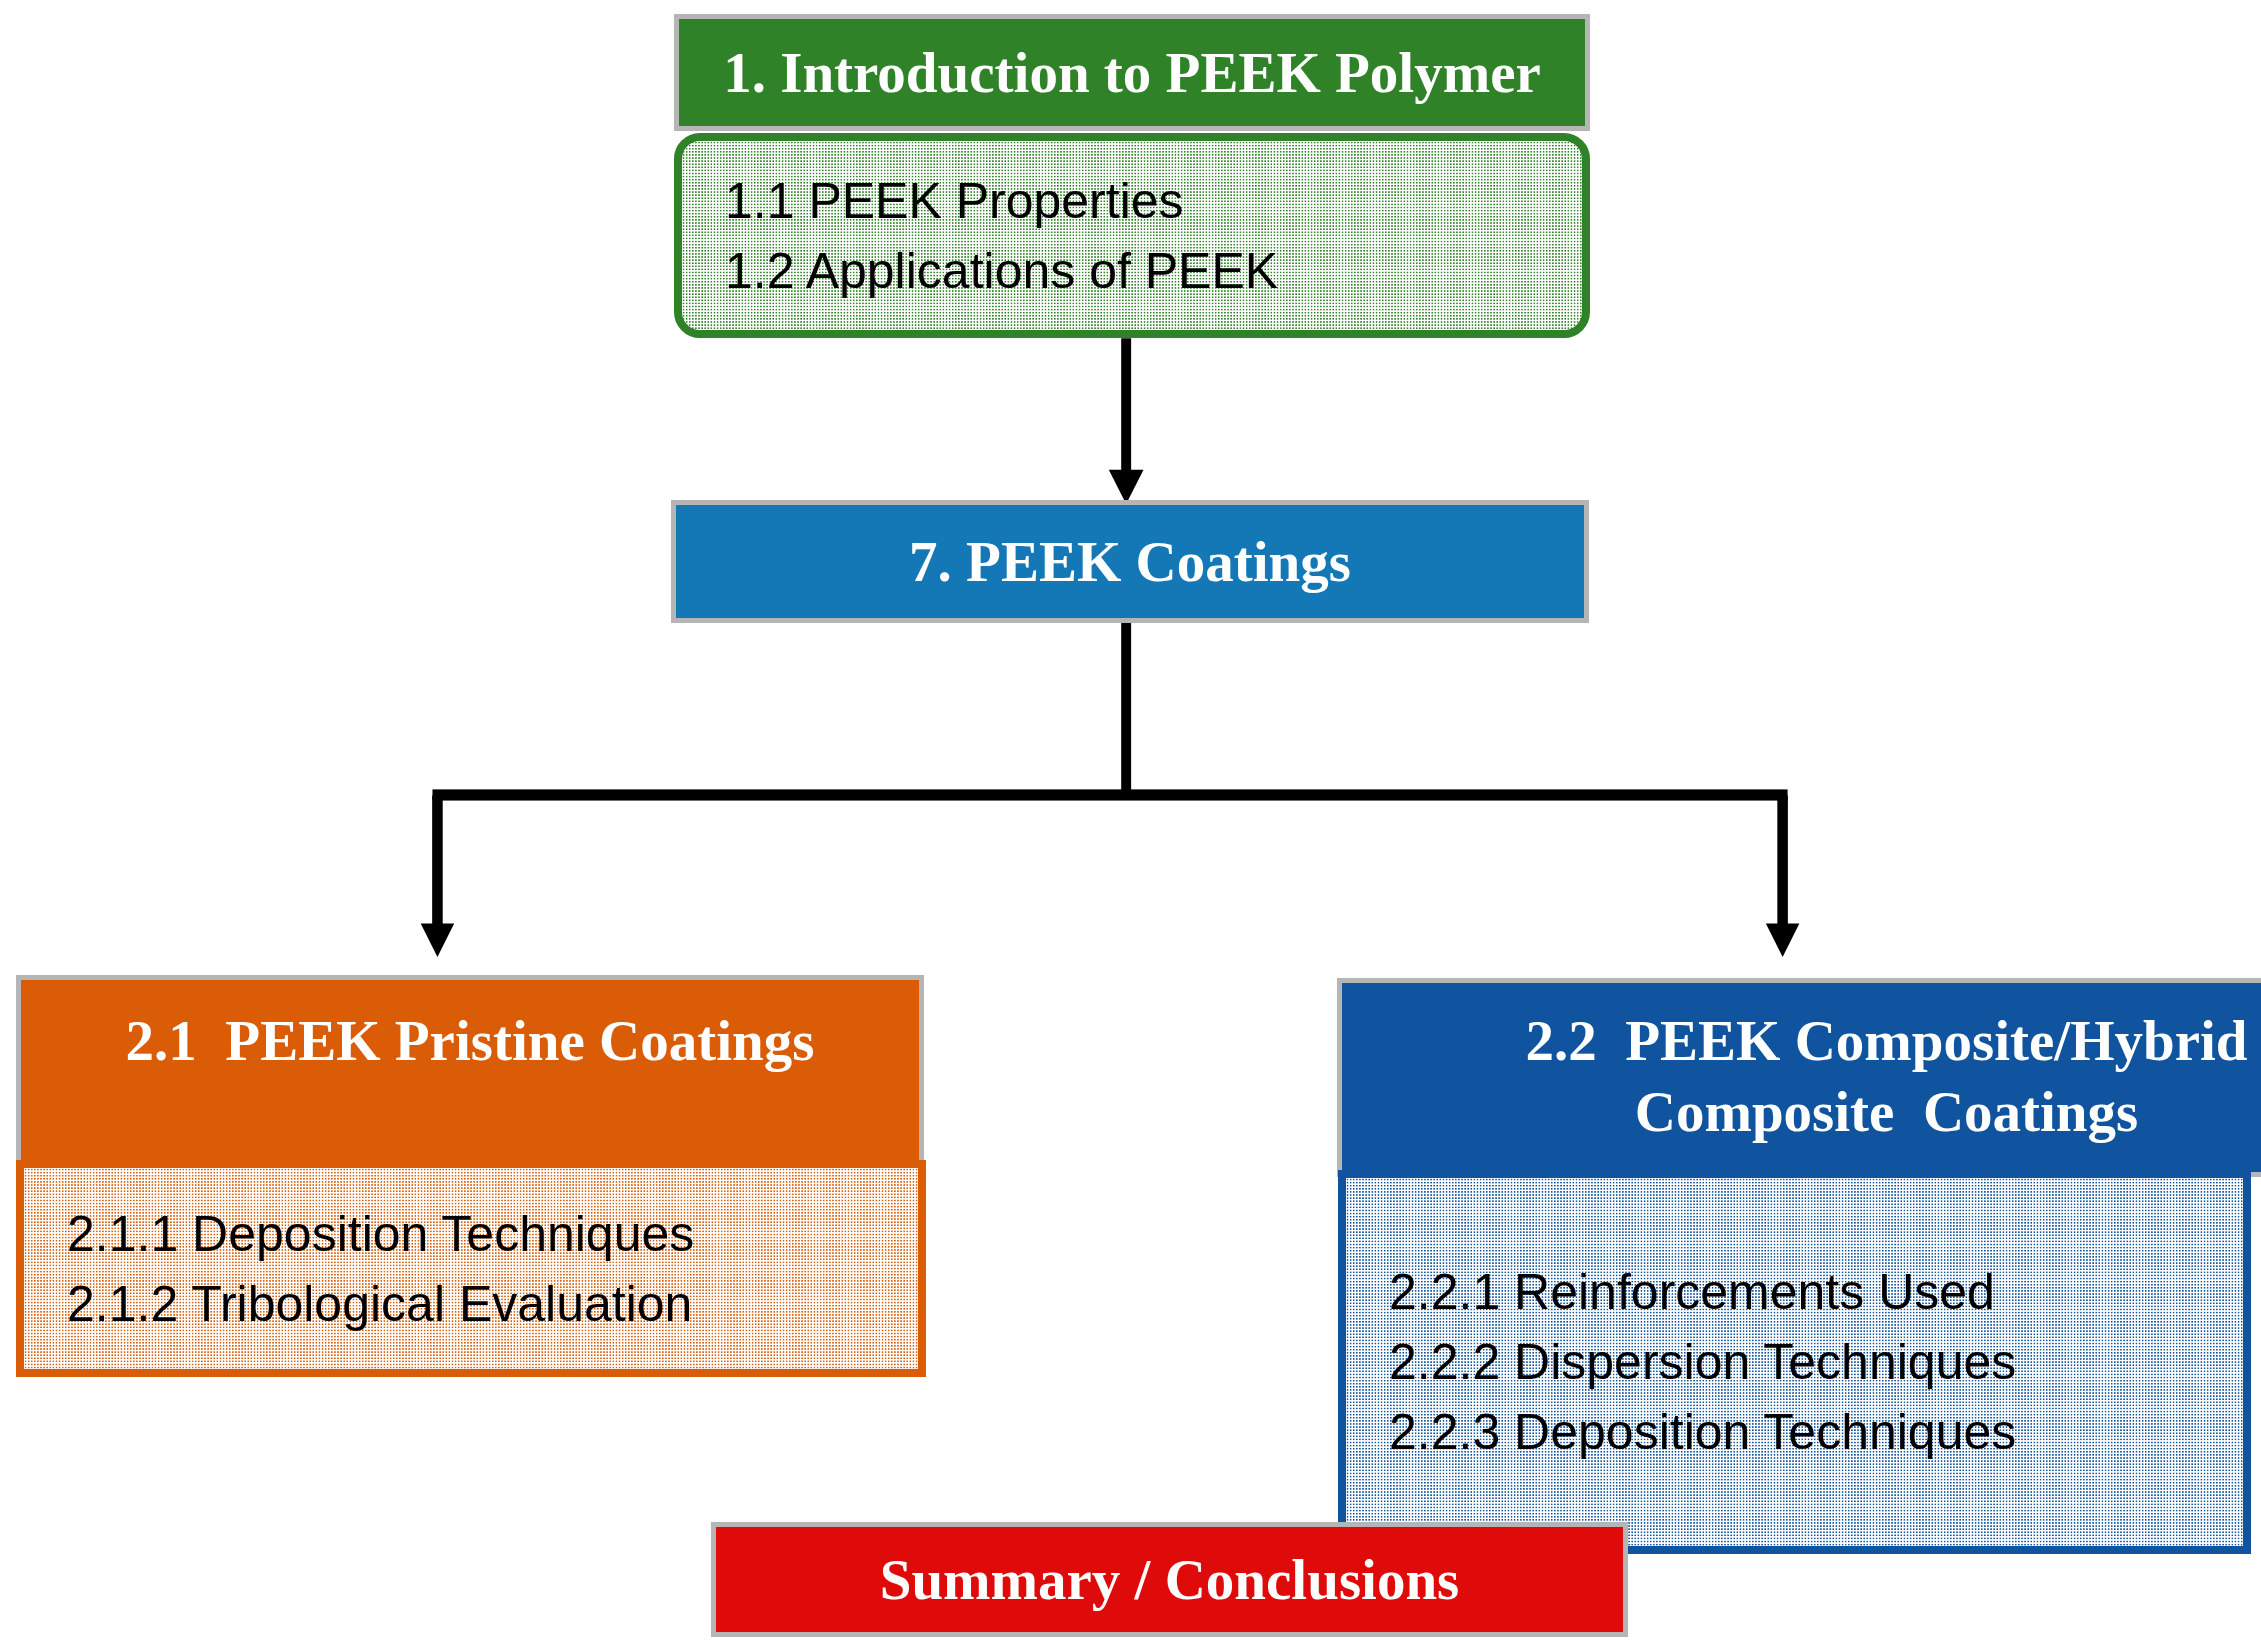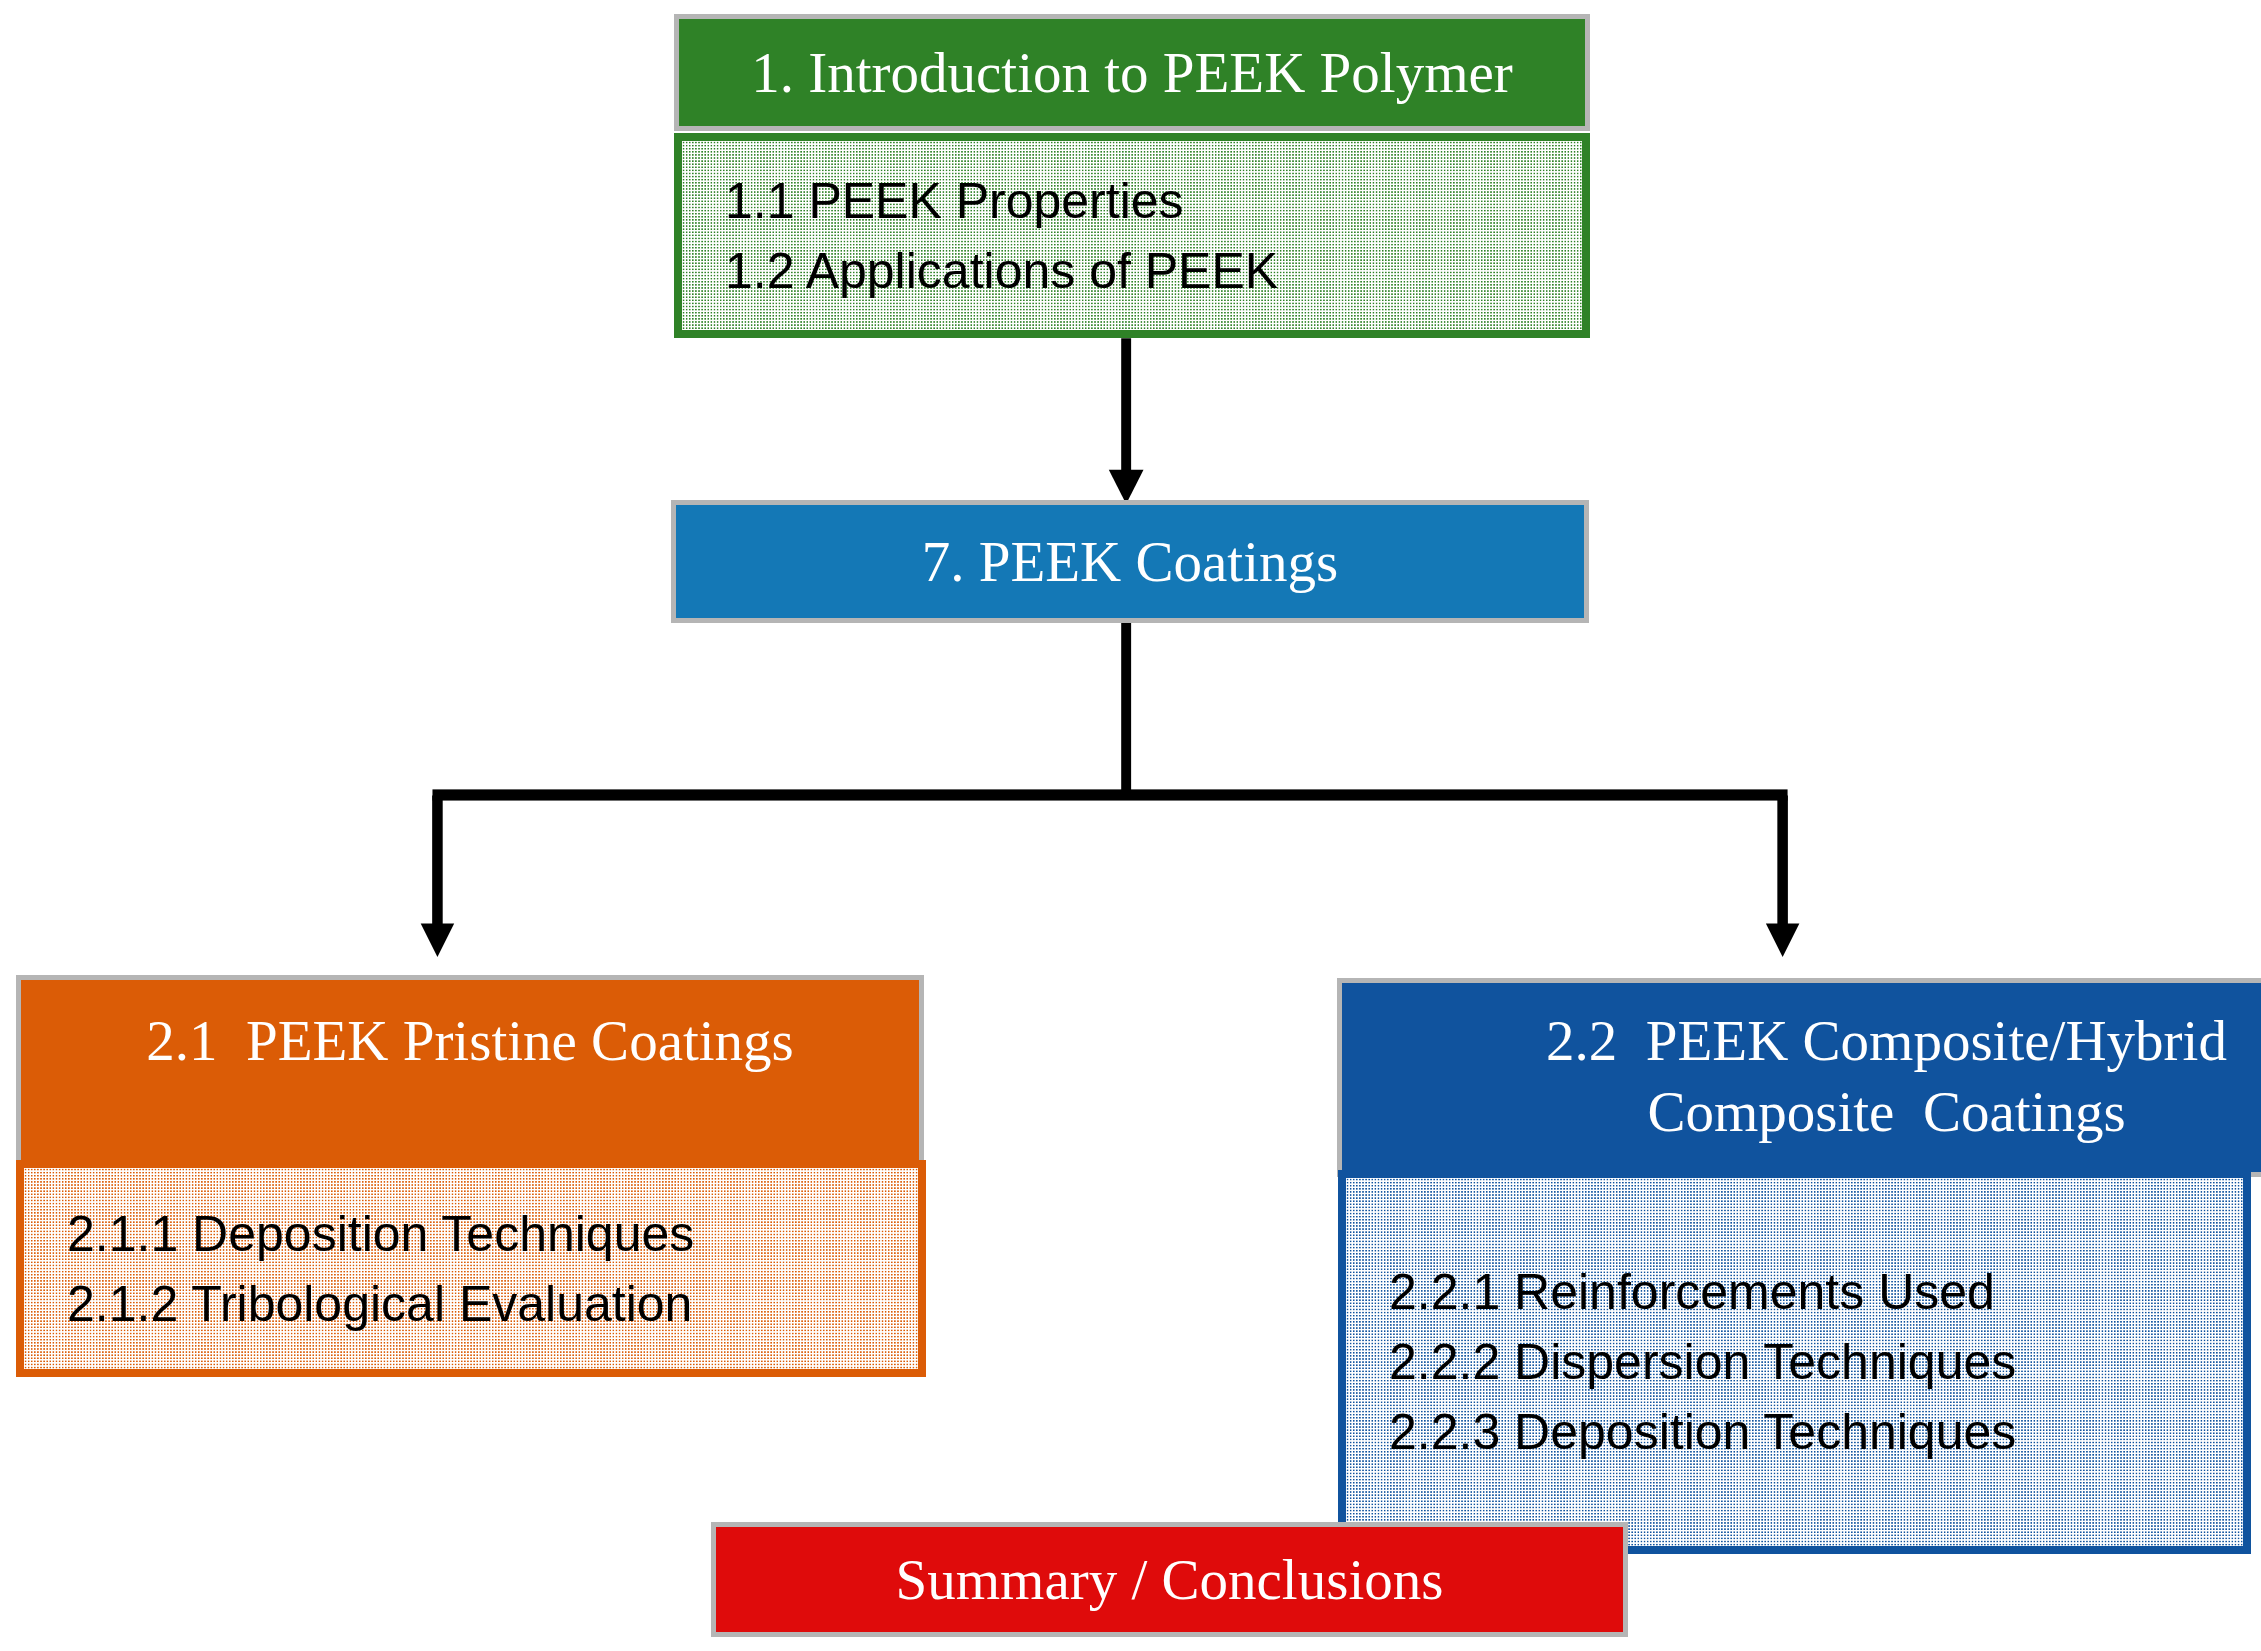--- a/index.html
+++ b/index.html
@@ -14,21 +14,21 @@
   }
   .connectors{position:absolute; left:0; top:0; pointer-events:none;}
 
   .box{position:absolute; box-sizing:border-box;}
 
   .hdr{
     border:5.6px solid var(--c-border_gray);
     display:flex; justify-content:center; align-items:center;
     color:var(--c-text_light);
     font-family:"Liberation Serif","DejaVu Serif",serif;
-    font-weight:normal; font-size:57px; text-align:center;
+    font-weight:bold; font-size:57px; text-align:center;
     white-space:pre-wrap; line-height:71px;
   }
   .hdr.top-align{align-items:flex-start;margin-top:16px;}
 
   .list{
     display:flex; flex-direction:column; justify-content:center;
     font-family:"Liberation Sans","DejaVu Sans",sans-serif;
     font-size:50px; line-height:70px; color:var(--c-text_dark);
     padding-left:43px; padding-right:18.6px;
   }
@@ -44,21 +44,21 @@
     background-image:radial-gradient(circle, var(--c-orange) 0.9px, transparent 0.9px);
     background-size:3.1px 3.1px;
   }
   .dots-blue{
     border:8.7px solid var(--c-darkblue); background-color:#fff;
     background-image:radial-gradient(circle, var(--c-darkblue) 0.9px, transparent 0.9px);
     background-size:3.1px 3.1px;
   }
 
   #intro-header   {left:674px; top:13.7px;   width:916px; height:117px; background:var(--c-green);}
-  #intro-list     {left:674px; top:133px;  width:916px; height:205px;}
+  #intro-list     {left:674px; top:133px;  width:916px; height:205px;border-radius:26px;}
   #coatings-header{left:671px; top:500px;  width:918px; height:123px; background:var(--c-blue);}
   #pristine-header{left:16px;   top:959px; width:908px; height:193px; background:var(--c-orange); padding-top:25px;}
   #pristine-list  {left:16px;   top:1160px; width:910px; height:217px;}
   #composite-header{left:1337px;top:962px; width:1099px; height:199px; background:var(--c-darkblue); padding-top:22.3px;}
   #composite-list {left:1338px; top:1170px; width:913px; height:384px;}
   #summary-header {left:711px; top:1522px; width:917px; height:115px; background:var(--c-red);justify-content:center;}
 </style>
 </head>
 <body>
 

